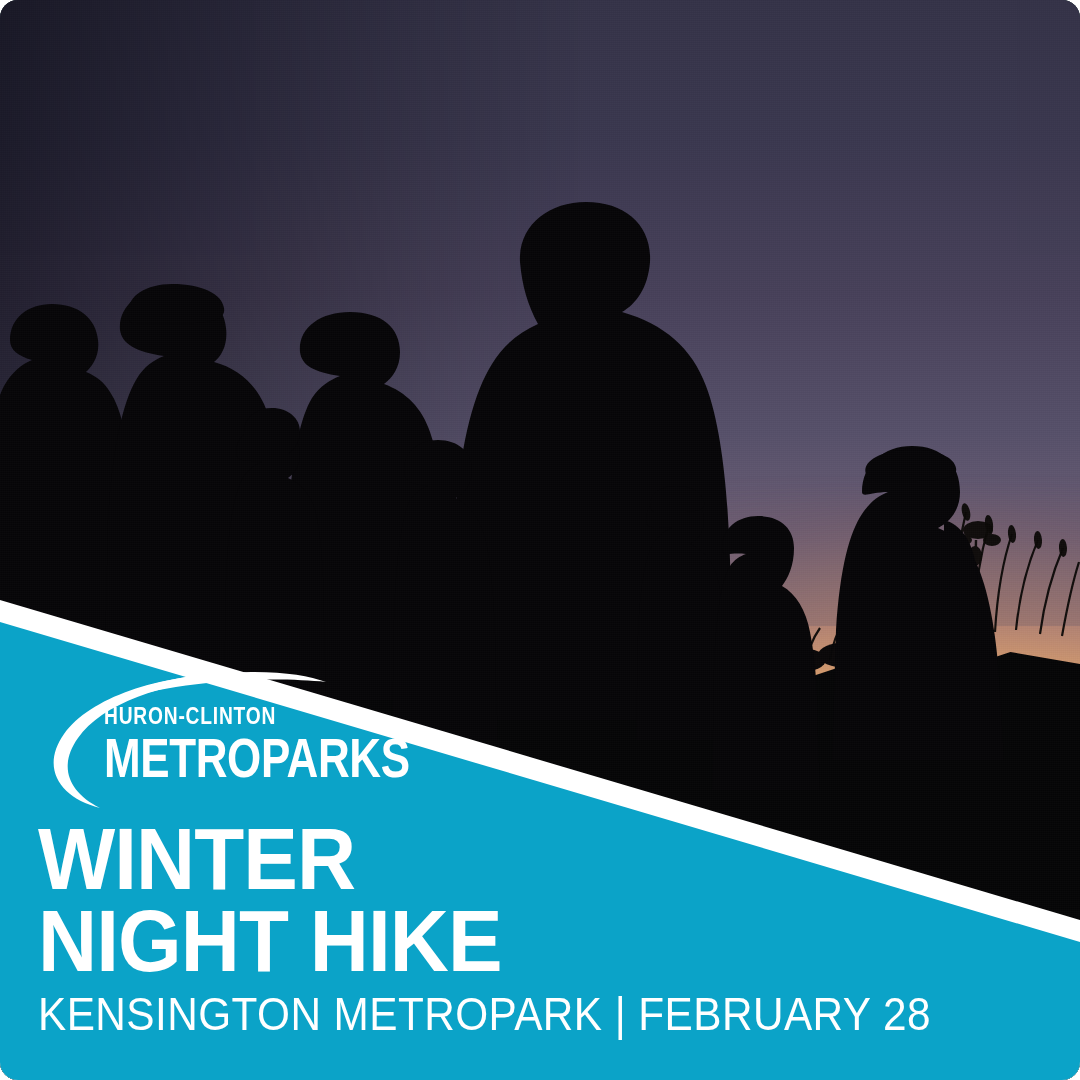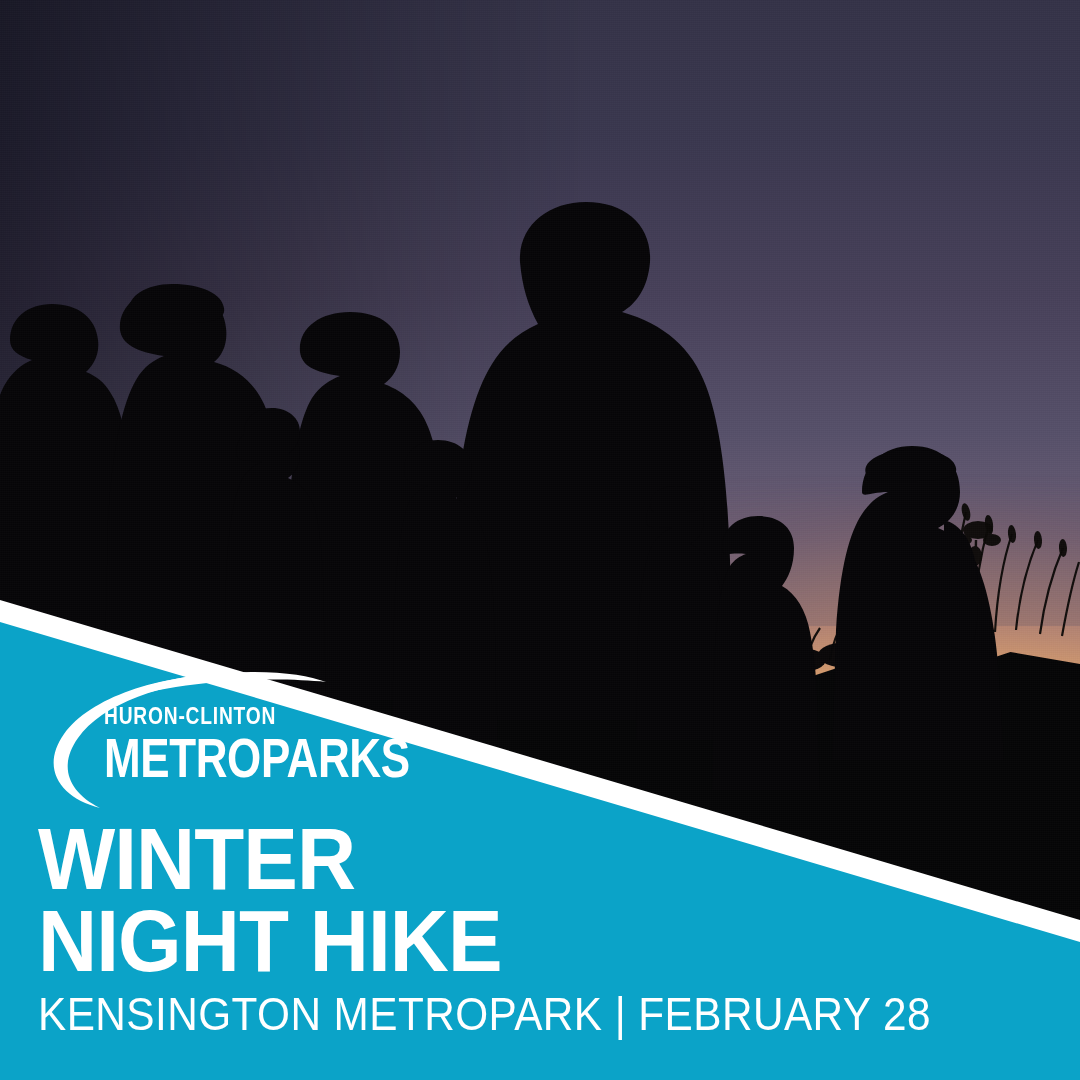--- a/index.html
+++ b/index.html
@@ -7,20 +7,21 @@
     padding: 0;
     background: #ffffff;
   }
   #poster {
     position: relative;
     width: 1080px;
     height: 1080px;
     overflow: hidden;
     background: #14532d;
     font-family: "Liberation Sans", sans-serif;
+    border-radius: 18px;
   }
 
   
   .photo {
     position: absolute;
     inset: 0;
     overflow: hidden;
   }
   
   .sky {

